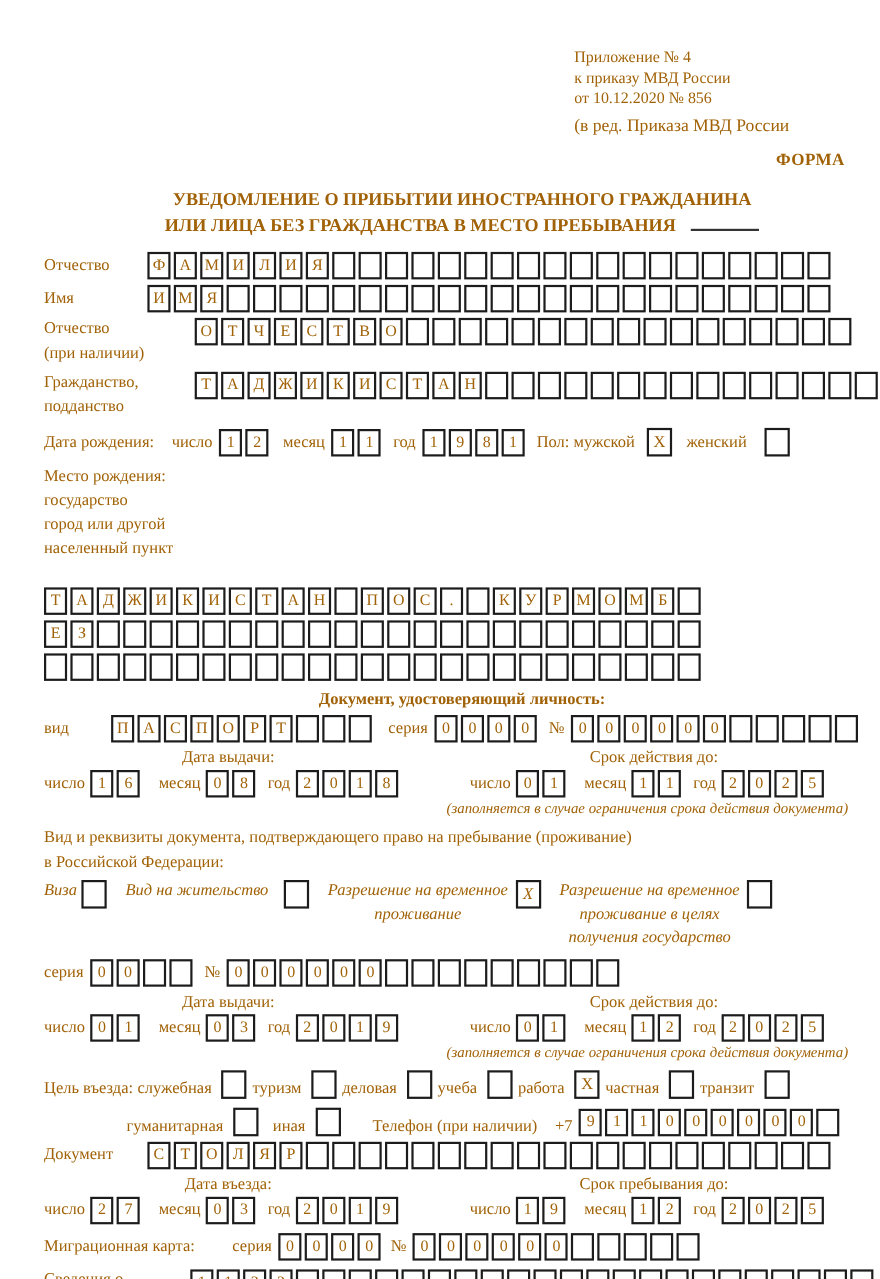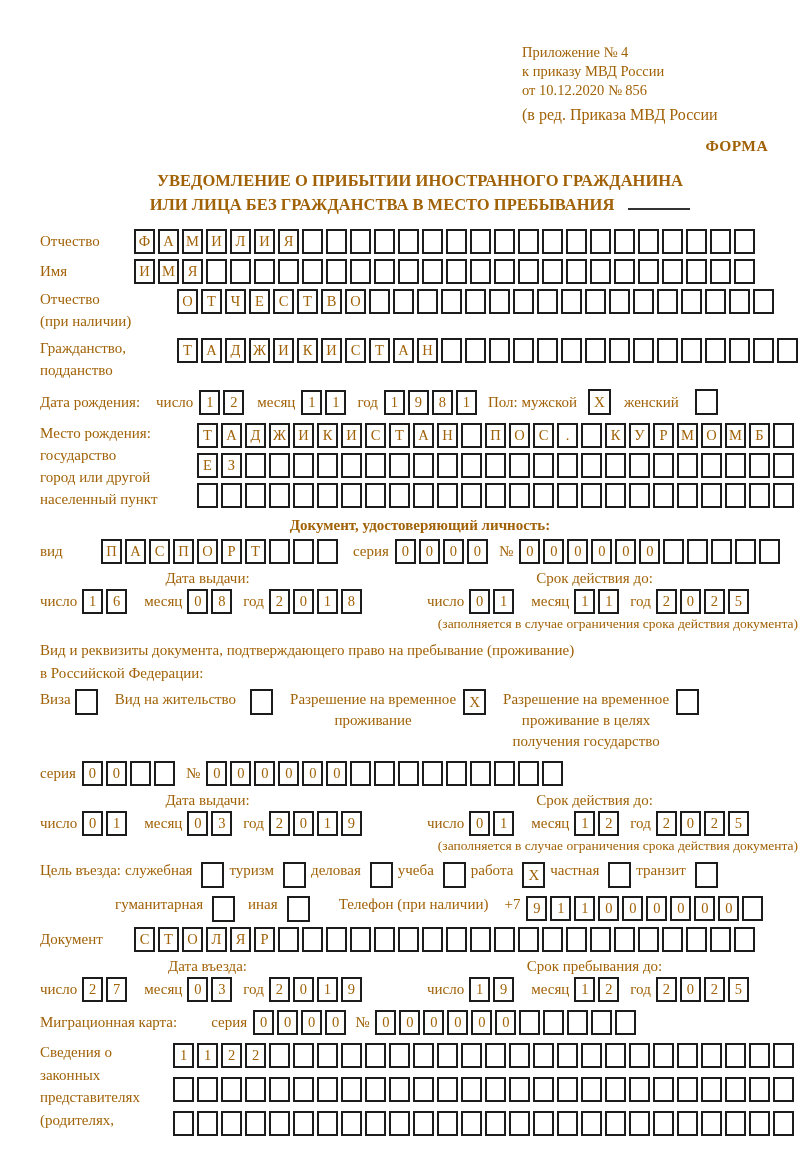--- a/index.html
+++ b/index.html
@@ -29,29 +29,29 @@
   .stack .cells{margin-bottom:5px;}
   .doc-heading{text-align:center;font-weight:bold;font-size:15px;margin-top:4px;}
   
   .dates-row{display:flex;margin-top:6px;}
   .date-group{width:335px;flex-shrink:0;}
   .date-group.rightg{margin-left:52px;}
   .dg-head{text-align:center;margin-bottom:2px;}
   .dg-vals{display:flex;align-items:center;white-space:nowrap;}
   .dg-vals .lbl{margin-right:5px;}
   .dg-gap{width:14px;flex-shrink:0;}
-  .note-right{text-align:right;font-size:13.5px;margin-top:2px;padding-right:2px;}
+  .note-right{text-align:right;font-size:13.5px;margin-top:2px;padding-right:29px;font-style:italic;}
   .intro{margin-top:7px;line-height:1.5;}
   
-  .options-row{display:flex;align-items:flex-start;margin-top:5px;}
+  .options-row{display:flex;align-items:flex-start;margin-top:5px;font-style:italic;}
   .opt{display:flex;align-items:flex-start;margin-right:12px;}
   .opt-text{text-align:center;line-height:1.4;}
   .opt .checkbox{margin-left:7px;}
   
-  .goal-row{display:flex;align-items:flex-start;margin-top:8px;white-space:nowrap;}
+  .goal-row{display:flex;align-items:flex-end;margin-top:8px;white-space:nowrap;}
   .goal-row .lbl{margin-right:4px;}
   .indent75{margin-left:75px;}
   .phone-prefix{margin:0 6px 0 12px;}
   
   .reps{display:flex;align-items:flex-start;margin-top:6px;}
   .reps-label{width:133px;flex-shrink:0;line-height:1.5;}
 </style>
 </head>
 <body>
 
@@ -225,21 +225,21 @@
         <span class="cell">9</span>
         <span class="cell">8</span>
         <span class="cell">1</span>
       </span>
     <span class="lbl" style="margin-left:8px;">Пол: мужской</span>
     <span class="checkbox">X</span>
     <span class="lbl" style="margin-left:8px;">женский</span>
     <span class="checkbox" style="margin-left:10px;"></span>
   </div>
 
-  <div class="row top" style="margin-top:8px;">
+  <div class="row top" style="margin-top:8px;flex-direction:column;">
     <span class="lbl-block w133">
       <div>Место рождения:</div>
       <div>государство</div>
       <div>город или другой</div>
       <div>населенный пункт</div>
     </span>
     <span class="stack">
       <span class="cells">
           <span class="cell">Т</span>
           <span class="cell">А</span>

